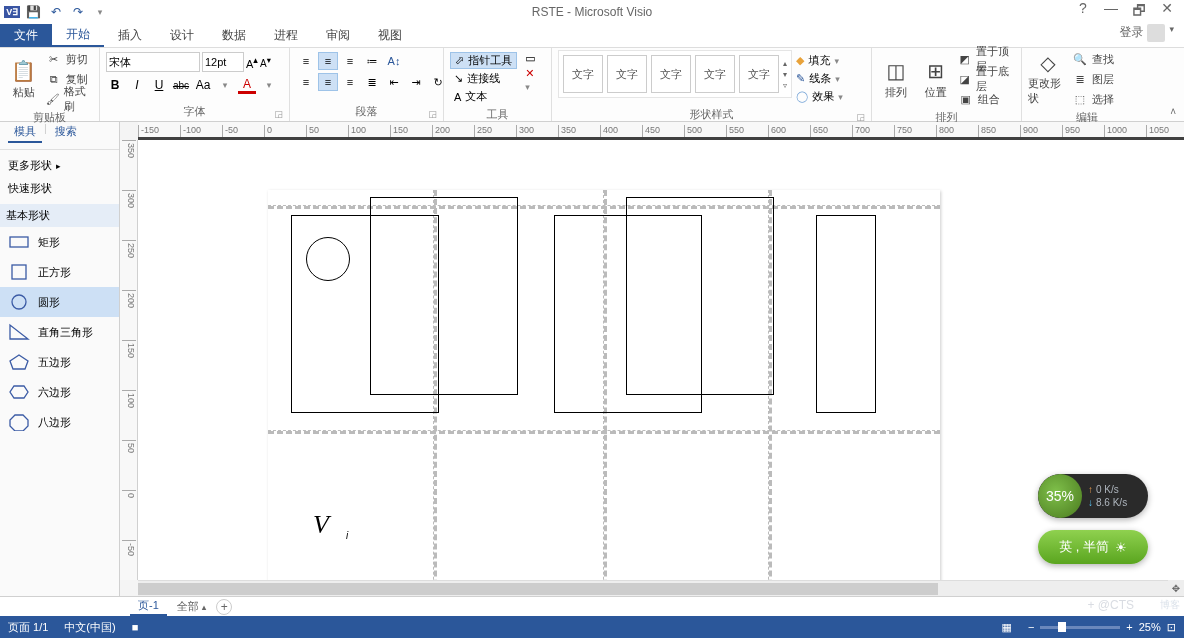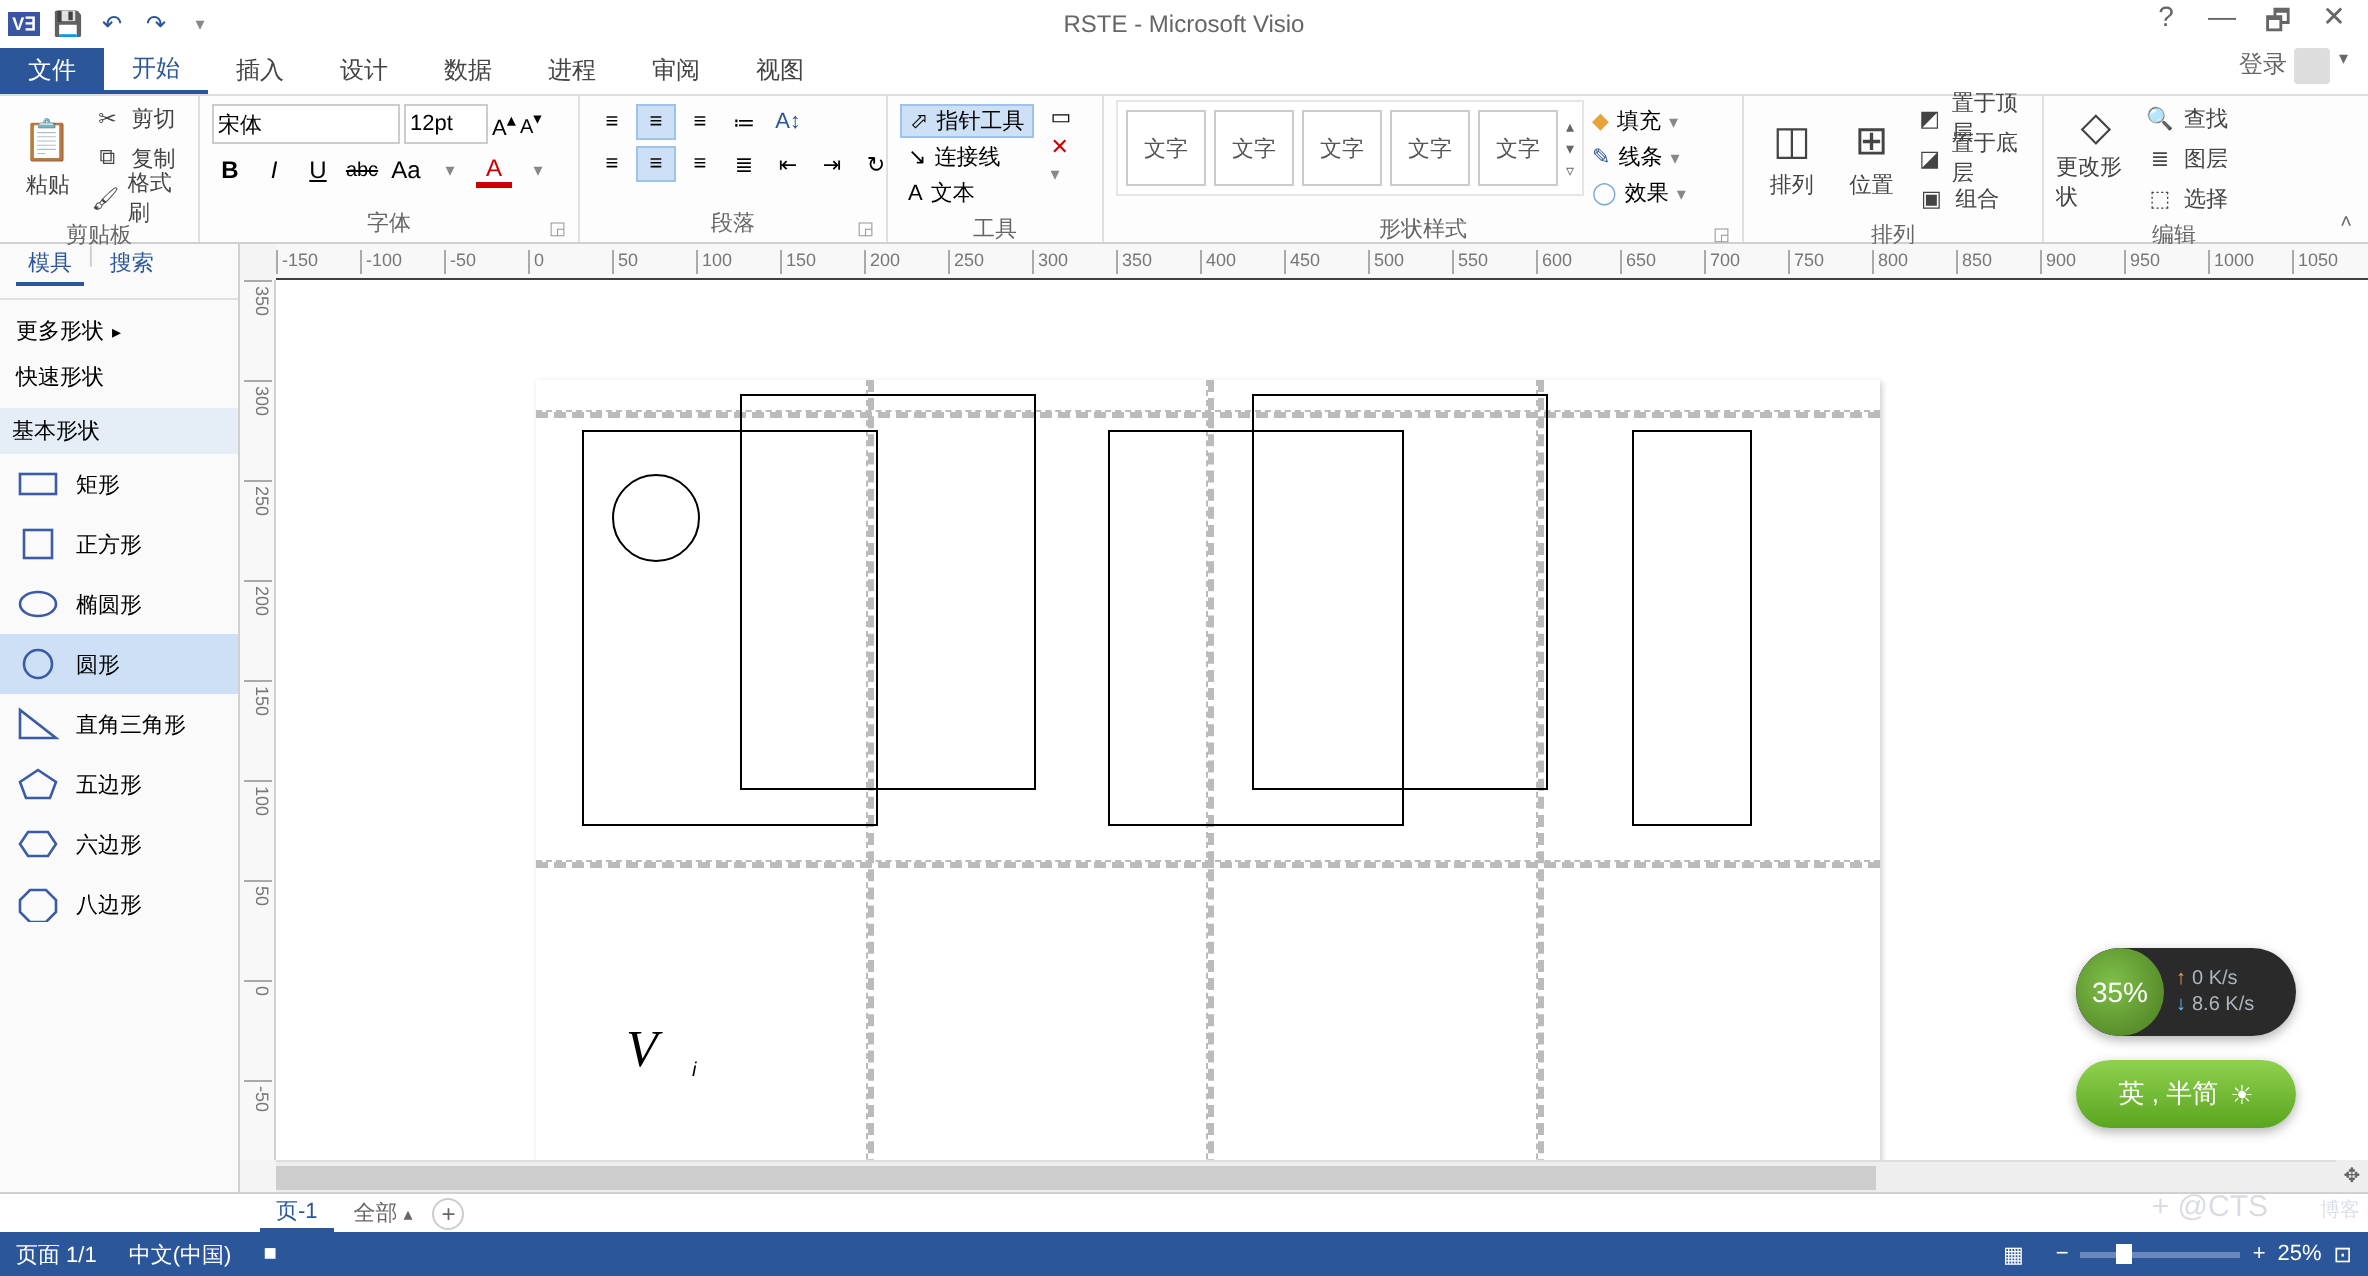--- a/index.html
+++ b/index.html
@@ -77,21 +77,21 @@
 .shape-cat { padding: 4px 2px; cursor: pointer; display: flex; align-items: center; gap: 4px; }
 .shape-cat-title { padding: 4px 6px; background: #e5edf7; font-size: 11px; cursor: pointer; }
 .shape-list { overflow-y: auto; flex: 1; }
 .shape-item { display: flex; align-items: center; gap: 8px; padding: 6px 8px; font-size: 11px; cursor: pointer; }
 .shape-item.selected { background: #cde0f5; }
 .shape-item .sicon { width: 22px; height: 18px; display: flex; align-items: center; justify-content: center; }
 .shape-item svg { stroke: #3b5ba5; fill: none; stroke-width: 1.3; }
 
 
 .canvas-wrap { flex: 1; position: relative; background: #f4f4f4; display: flex; flex-direction: column; }
-.hruler { height: 18px; background: #f8f8f8; border-bottom: 1px solid #404040; margin-left: 18px; position: relative; overflow: hidden; font-size: 9px; color: #777; }
+.hruler { height: 18px; background: #f8f8f8; border-bottom: 3px solid #404040; margin-left: 18px; position: relative; overflow: hidden; font-size: 9px; color: #777; }
 .hruler .tick { position: absolute; top: 3px; border-left: 1px solid #aaa; height: 12px; padding-left: 2px; }
 .body-row { flex: 1; display: flex; overflow: hidden; position: relative; }
 .vruler { width: 18px; background: #f8f8f8; border-right: 1px solid #d0d0d0; position: relative; overflow: hidden; font-size: 9px; color: #777; }
 .vruler .vtick { position: absolute; left: 2px; border-top: 1px solid #aaa; width: 14px; writing-mode: vertical-rl; padding-top: 2px; }
 .canvas { flex: 1; background: #fff; position: relative; overflow: hidden; }
 .page-shadow { position: absolute; left: 130px; top: 50px; width: 672px; height: 500px; background: #fff; box-shadow: 1px 1px 3px rgba(0,0,0,.2); }
 .shape-on-canvas { position: absolute; border: 1.5px solid #000; background: transparent; }
 .dash-line { position: absolute; border-color: #bbb; border-style: dashed; }
 .italic-v { position: absolute; font-family: "Times New Roman", serif; font-style: italic; font-size: 26px; }
 
@@ -114,21 +114,21 @@
 .zoom-track { width: 80px; height: 3px; background: #6a88bc; position: relative; }
 .zoom-thumb { position: absolute; width: 8px; height: 10px; background: #fff; top: -4px; left: 18px; }
 
 
 .net-widget { position: absolute; right: 36px; bottom: 120px; width: 110px; height: 44px; background: #2a2a2a; border-radius: 22px; display: flex; align-items: center; color: #aeb5bd; font-size: 10px; overflow: hidden; box-shadow: 0 2px 6px rgba(0,0,0,.3); }
 .net-widget .circle { width: 44px; height: 44px; border-radius: 50%; background: radial-gradient(circle at 40% 40%, #7fc04a, #4a7a1f); color: #fff; display: flex; align-items: center; justify-content: center; font-size: 14px; }
 .net-widget .rates { flex: 1; display: flex; flex-direction: column; padding-left: 6px; gap: 2px; }
 .net-widget .rates div { display: flex; align-items: center; gap: 3px; }
 .ime-widget { position: absolute; right: 36px; bottom: 74px; width: 110px; height: 34px; background: linear-gradient(#8fd14f, #5aa51f); border-radius: 17px; color: #fff; display: flex; align-items: center; justify-content: center; font-size: 13px; gap: 6px; box-shadow: 0 2px 6px rgba(0,0,0,.3); }
 .watermark-bar { position: absolute; right: 4px; bottom: 26px; font-size: 10px; color: #cbd5e1; opacity: .7;}
-.watermark-center { position: absolute; right: 50px; bottom: 26px; font-size: 15px; color: #c0c6d0; opacity: .6; }
+.watermark-center { position: absolute; right: 50px; bottom: 26px; font-size: 12px; color: #c0c6d0; opacity: .6; }
 </style>
 </head>
 <body>
 
 <div class="titlebar">
   <div class="tb-left">
     <span class="icon">
         <span class="visio-icon">V∃</span>
       </span>
     <span class="icon" style="color:#2b579a">💾</span>
@@ -376,28 +376,20 @@
           </span>
           <span>矩形</span>
         </div>
         <div class="shape-item">
           <span class="sicon">
             <svg width="22" height="18">
               <rect x="4" y="2" width="14" height="14"></rect>
             </svg>
           </span>
           <span>正方形</span>
-        </div>
-        <div class="shape-item">
-          <span class="sicon">
-            <svg width="22" height="18">
-              <ellipse cx="11" cy="9" rx="9" ry="6"></ellipse>
-            </svg>
-          </span>
-          <span>椭圆形</span>
         </div>
         <div class="shape-item selected">
           <span class="sicon">
             <svg width="22" height="18">
               <circle cx="11" cy="9" r="7"></circle>
             </svg>
           </span>
           <span>圆形</span>
         </div>
         <div class="shape-item">

